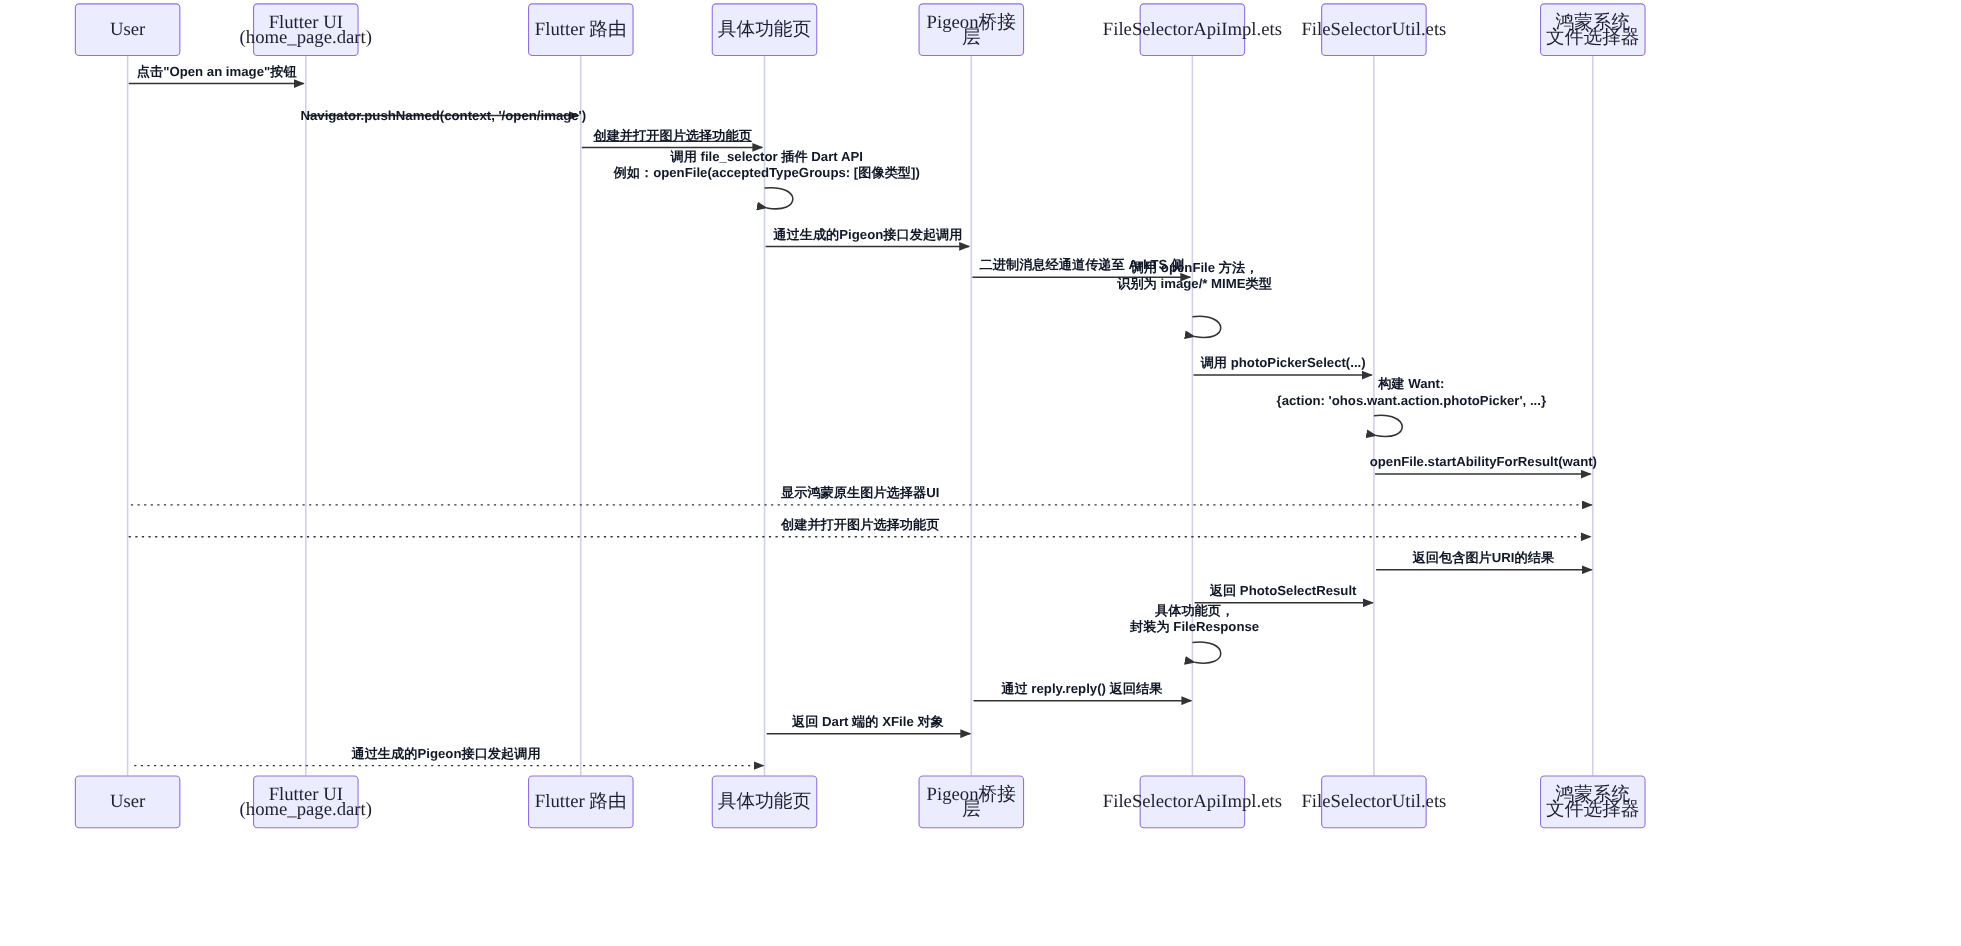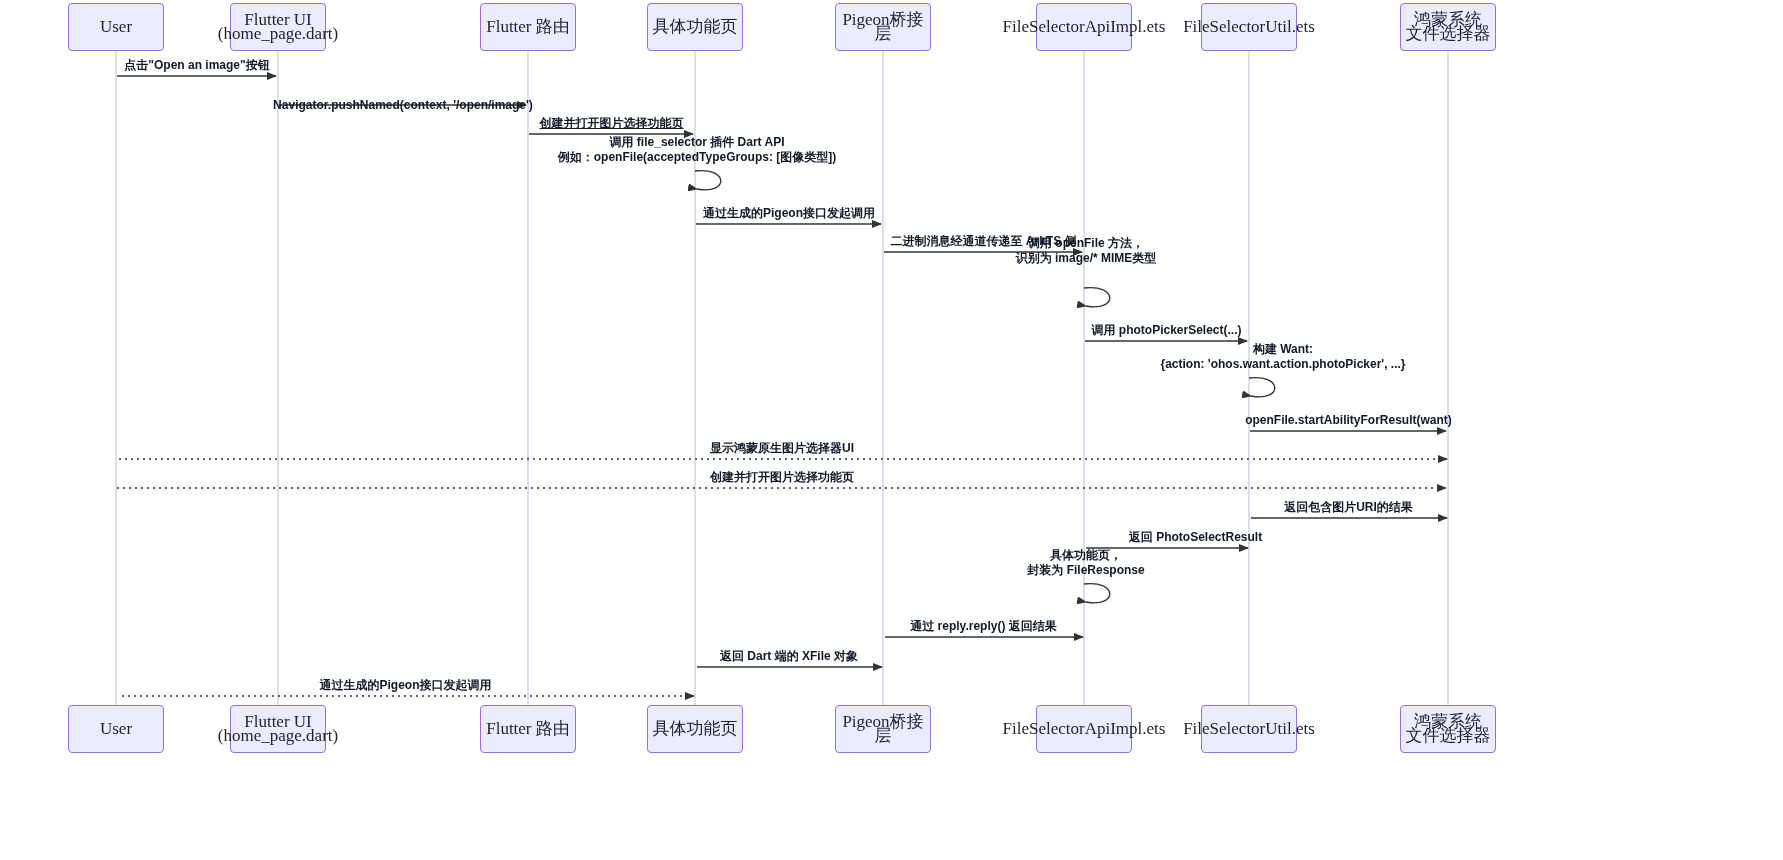--- a/index.html
+++ b/index.html
@@ -152,20 +152,20 @@
       <div class="msg-label" style="left: 983.5px; top: 234px; max-width: 620px;">二进制消息经通道传递至 ArkTS 侧</div>
       <div class="msg-label" style="left: 1086px; top: 236px; max-width: 420px;">调用 openFile 方法，
 识别为 image/* MIME类型</div>
       <div class="msg-label" style="left: 1166.5px; top: 323px; max-width: 620px;">调用 photoPickerSelect(...)</div>
       <div class="msg-label" style="left: 1251px; top: 342px; max-width: 420px; margin-left: 32px;">构建 Want:
 {action: 'ohos.want.action.photoPicker', ...}</div>
       <div class="msg-label" style="left: 1348.5px; top: 413px; max-width: 620px;">openFile.startAbilityForResult(want)</div>
       <div class="msg-label" style="left: 782px; top: 441px; max-width: 620px;">显示鸿蒙原生图片选择器UI</div>
       <div class="msg-label" style="left: 782px; top: 470px; max-width: 620px;">创建并打开图片选择功能页</div>
       <div class="msg-label" style="left: 1348.5px; top: 500px; max-width: 620px;">返回包含图片URI的结果</div>
-      <div class="msg-label" style="left: 1166.5px; top: 530px; max-width: 620px; margin-left: 29px;">返回 PhotoSelectResult</div>
+      <div class="msg-label" style="left: 1166.5px; top: 530px; max-width: 620px;">返回 PhotoSelectResult</div>
       <div class="msg-label" style="left: 1086px; top: 548px; max-width: 420px;">具体功能页，
 封装为 FileResponse</div>
       <div class="msg-label" style="left: 983.5px; top: 619px; max-width: 620px;">通过 reply.reply() 返回结果</div>
       <div class="msg-label" style="left: 789px; top: 649px; max-width: 620px;">返回 Dart 端的 XFile 对象</div>
       <div class="msg-label" style="left: 405.5px; top: 678px; max-width: 620px;">通过生成的Pigeon接口发起调用</div>
     </div>
 </div>
 
 </body></html>

